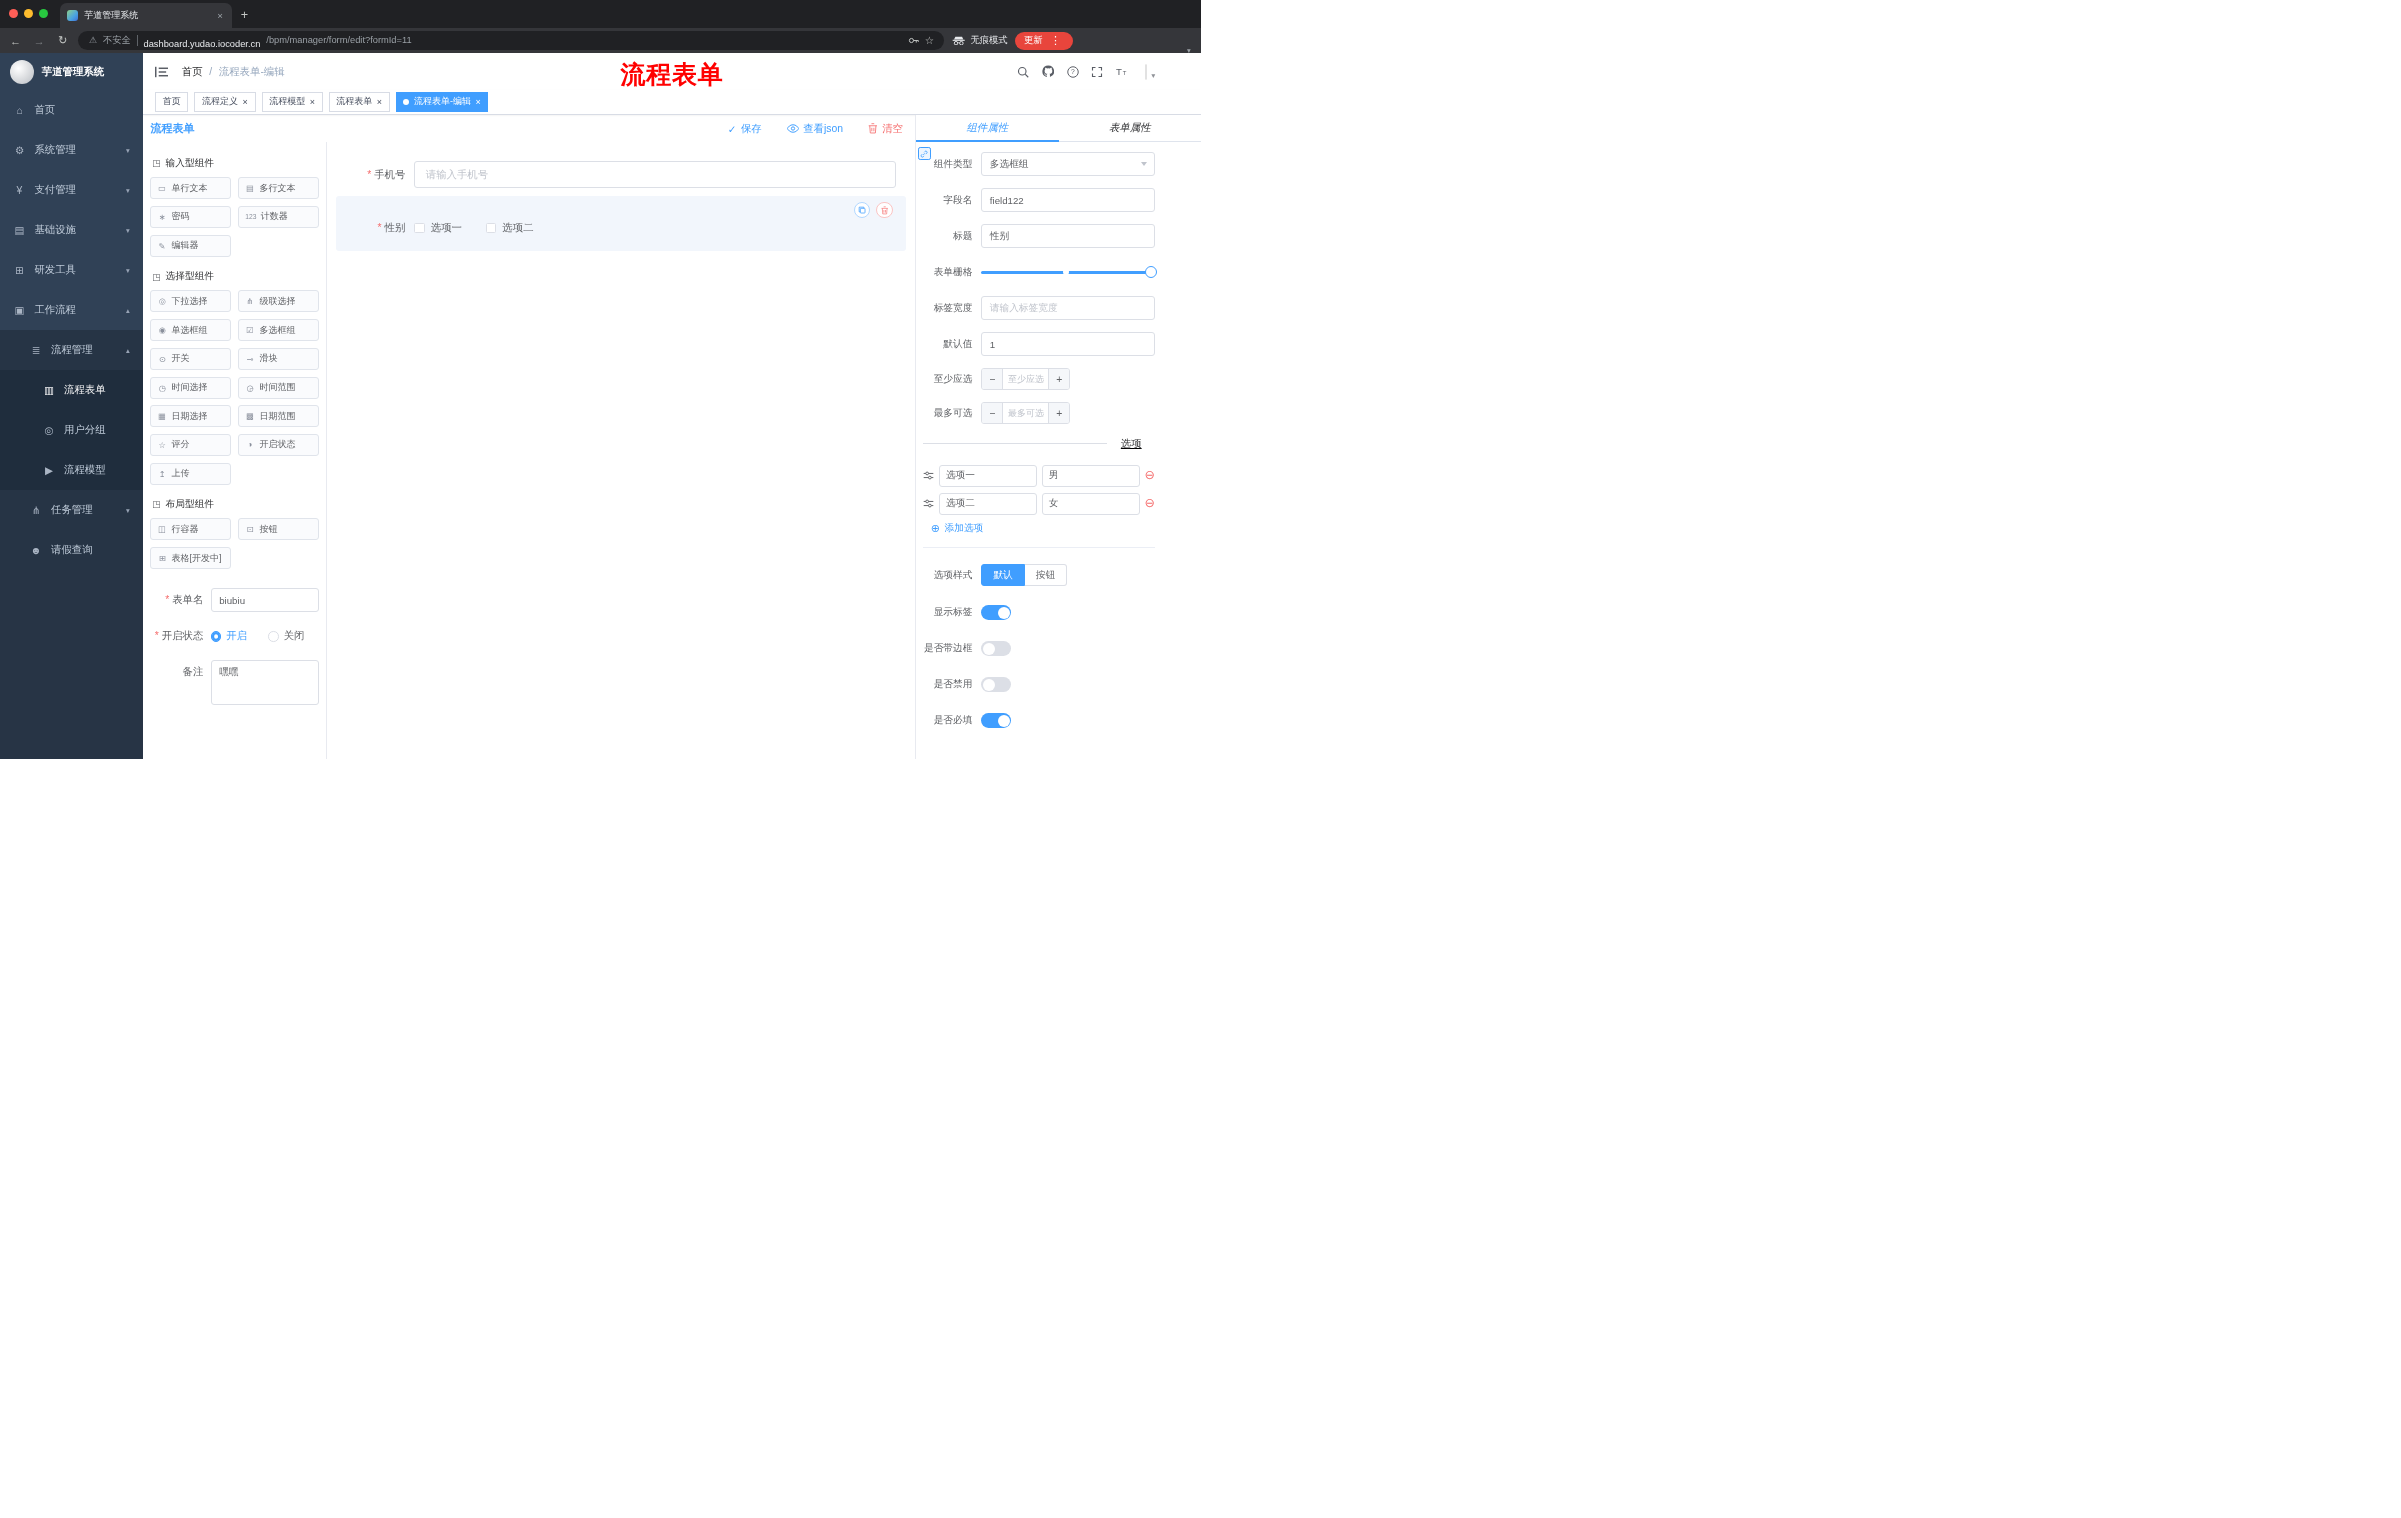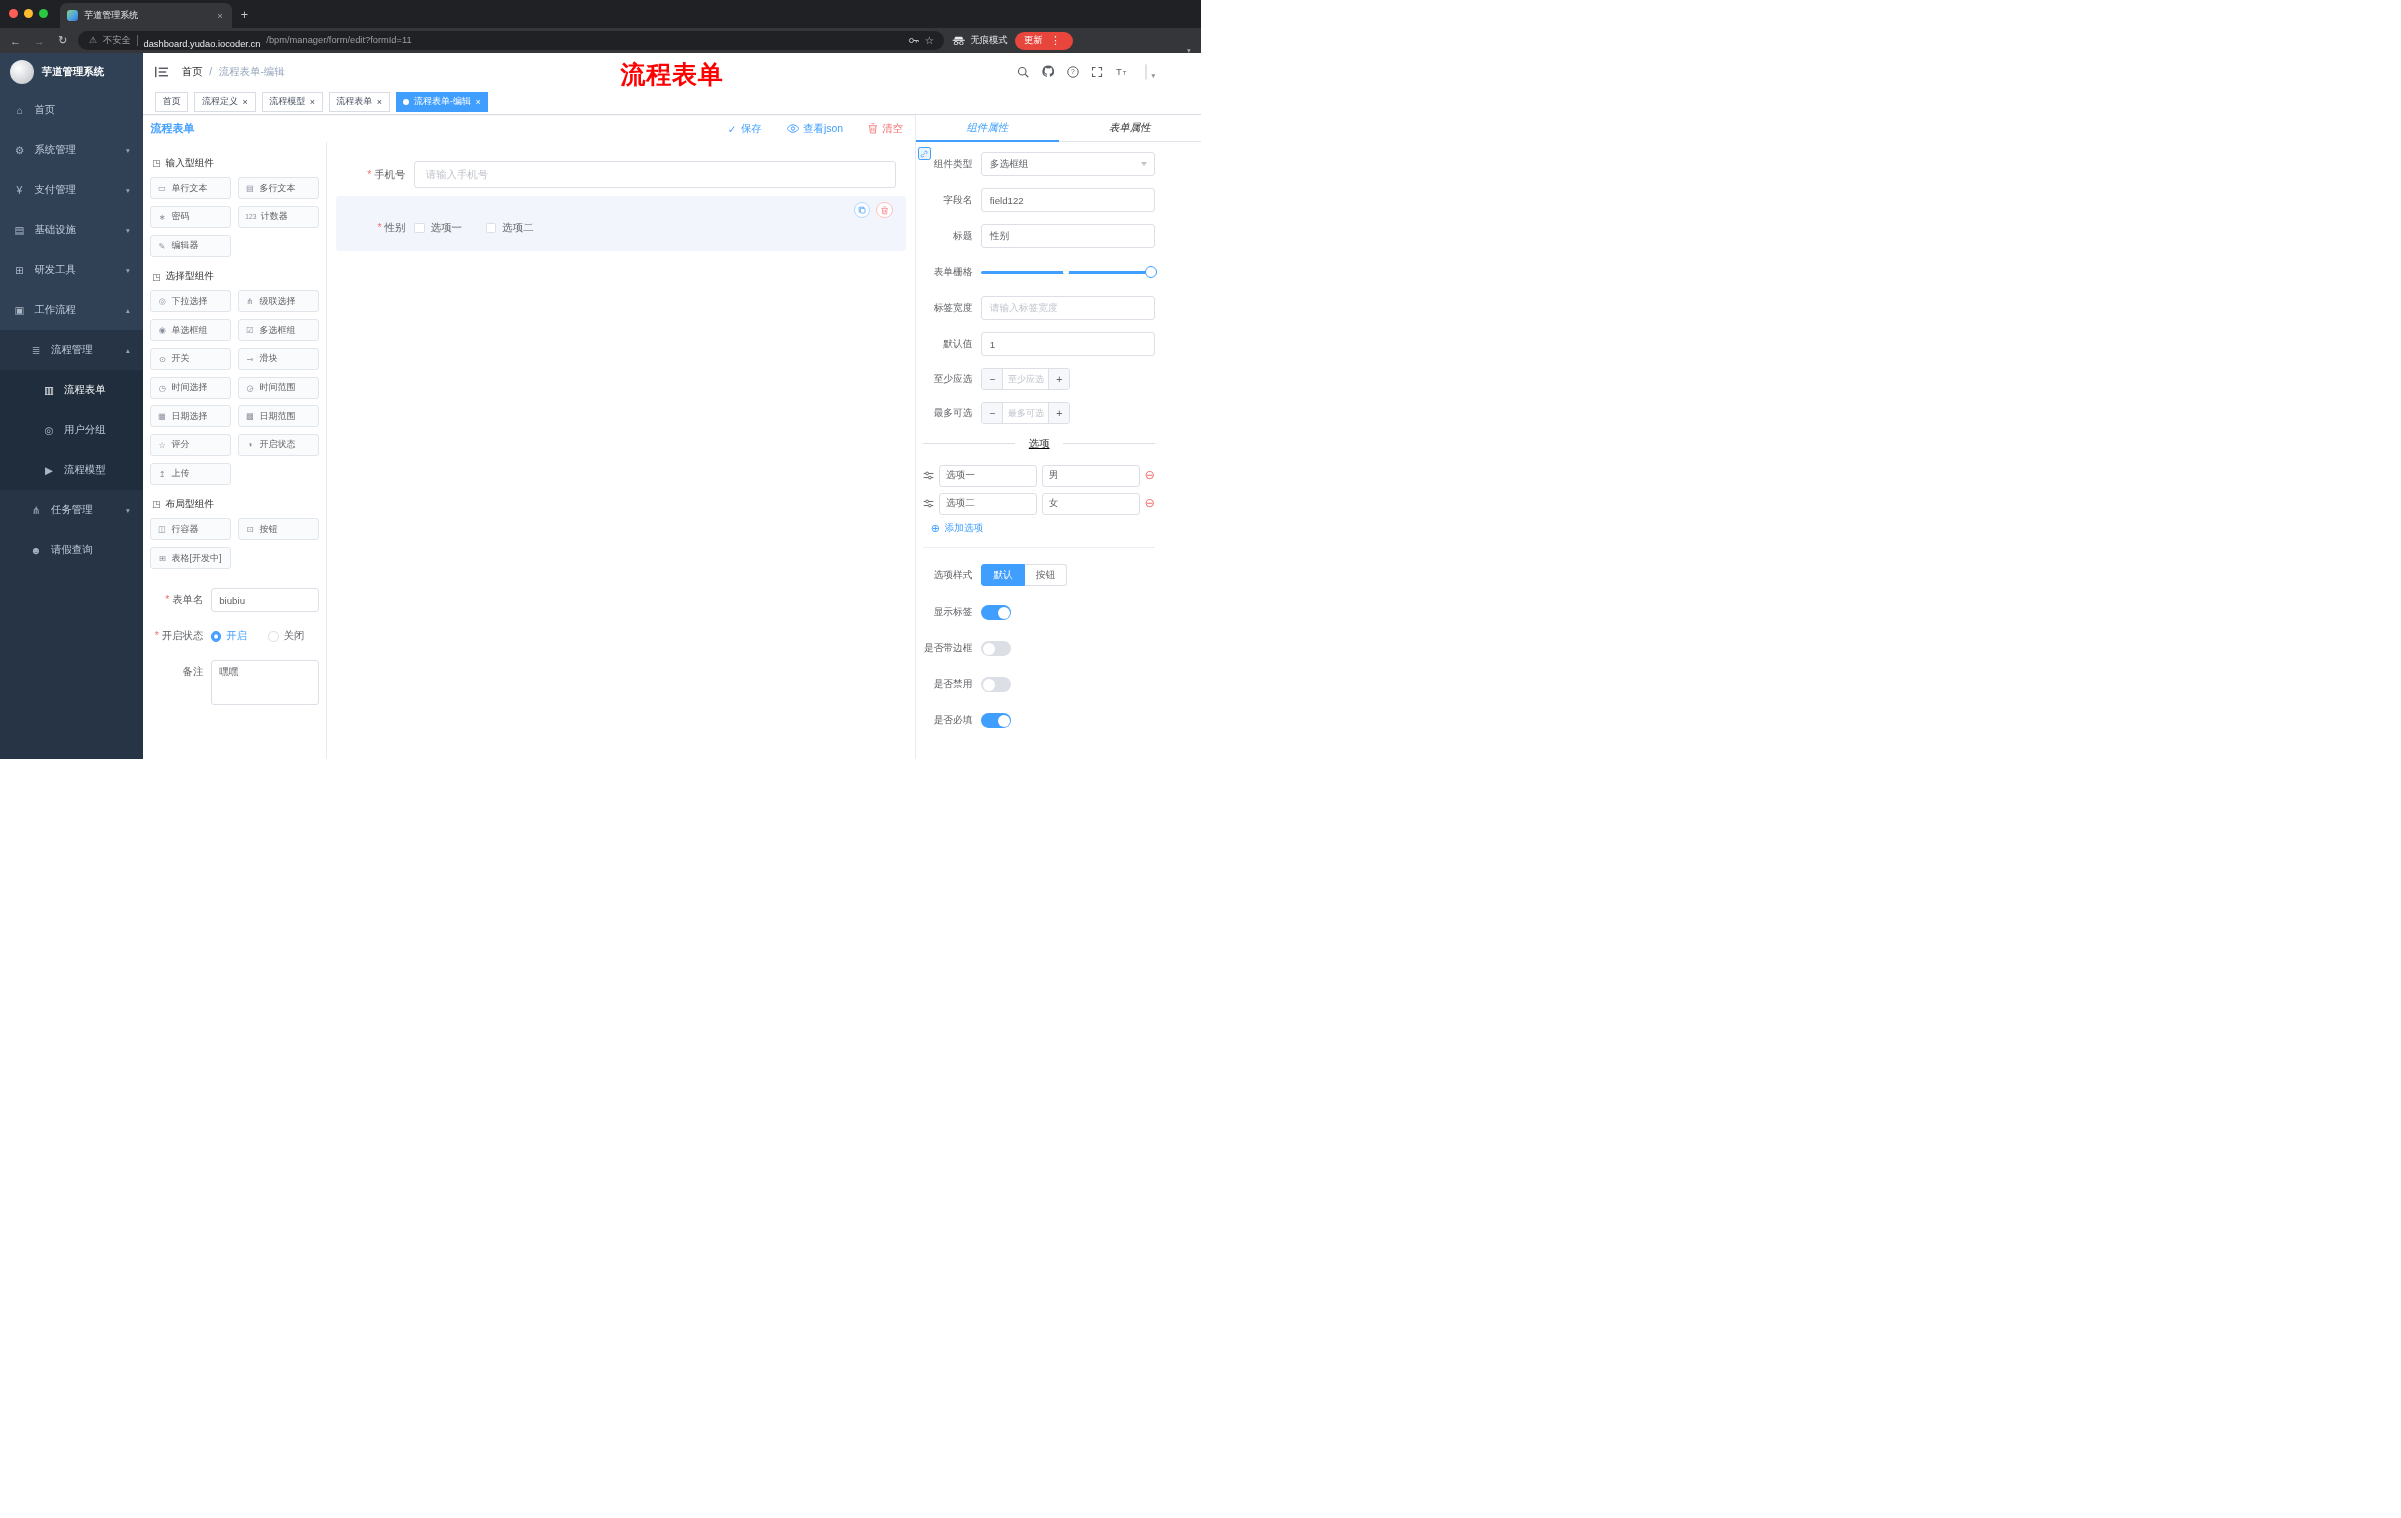--- a/index.html
+++ b/index.html
@@ -132,21 +132,21 @@
   .ph { color:#c0c4cc; }
   .slider { position:relative; height:24px; display:flex; align-items:center; }
   .slider .track { width:100%; height:3px; border-radius:1.5px; background:#409eff; position:relative; }
   .slider .stop { position:absolute; left:47%; top:-1.5px; width:6px; height:6px; border-radius:50%; background:#fff; }
   .slider .handle { position:absolute; right:-1.5px; top:-4.5px; width:12px; height:12px; border-radius:50%; background:#fff; border:1.5px solid #409eff; cursor:pointer; }
   .stepper { width:89px; height:22px; border:0.7px solid #dcdfe6; border-radius:3px; display:flex; overflow:hidden; background:#fff; }
   .step-btn { width:21px; background:#f5f7fa; color:#606266; font-size:10.4px; display:flex; align-items:center; justify-content:center; cursor:pointer; flex-shrink:0; }
   .step-btn.minus { border-right:0.7px solid #dcdfe6; }
   .step-btn.plus { border-left:0.7px solid #dcdfe6; }
   .step-val { flex:1; display:flex; align-items:center; justify-content:center; font-size:9px; color:#c0c4cc; white-space:nowrap; overflow:hidden; }
-  .pdivider { position:relative; text-align:center; margin:7.4px 0 15px; height:13.4px;text-decoration:underline; }
+  .pdivider { position:relative; text-align:right; margin:7.4px 0 15px; height:13.4px;text-decoration:underline; }
   .pdivider::before { content:""; position:absolute; left:0; right:0; top:50%; height:0.7px; background:#dcdfe6; }
   .pdivider span { position:relative; background:#fff; padding:0 13.4px; font-size:10.4px; color:#303133; }
   .opt-row { display:flex; align-items:center; gap:4.5px; margin-bottom:6px; }
   .drag { color:#606266; display:flex; flex-shrink:0; cursor:grab; }
   .opt-input { flex:1; height:22px; border:0.7px solid #dcdfe6; border-radius:3px; display:flex; align-items:center; padding:0 6px; font-size:9.7px; color:#606266; background:#fff; min-width:0; }
   .remove-ico { color:#f56c6c; font-size:12.6px; line-height:1; cursor:pointer; flex-shrink:0; }
   .add-option { display:flex; align-items:center; gap:4.5px; color:#409eff; font-size:9.7px; margin:7.4px 0 12px 7.4px; cursor:pointer; }
   .add-option .g { font-size:11px; }
   .hr { height:0.7px; background:#ebeef5; margin:4.5px 0 16.3px; }
   .seg { display:flex; }

